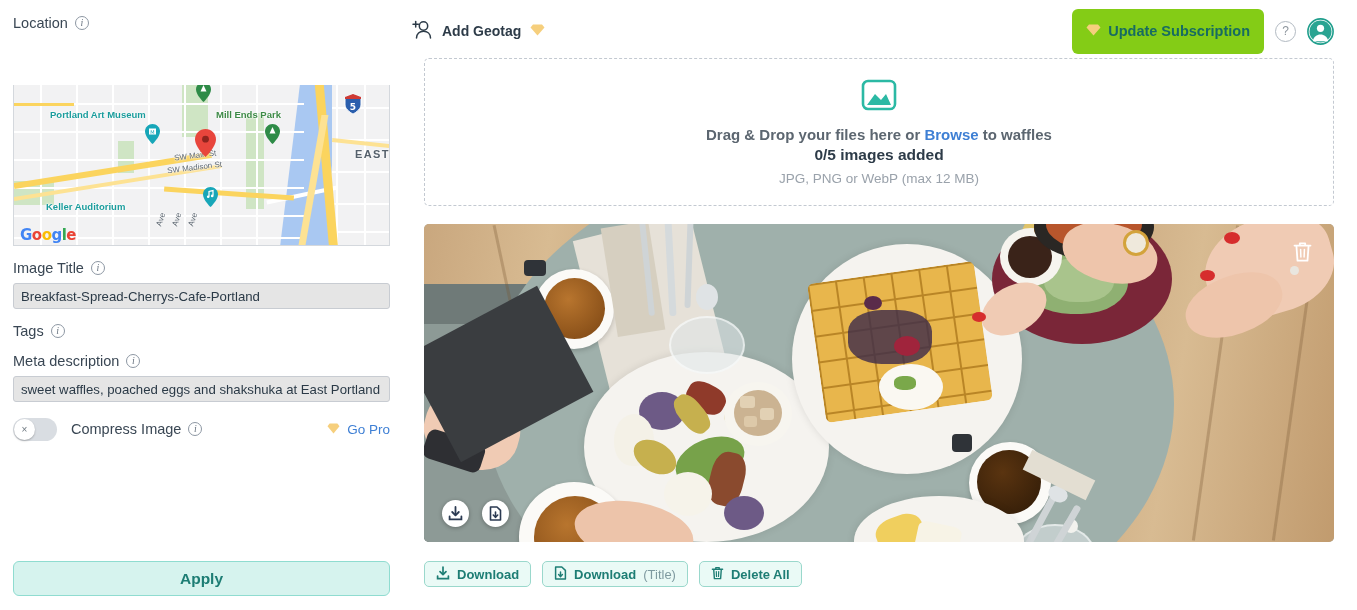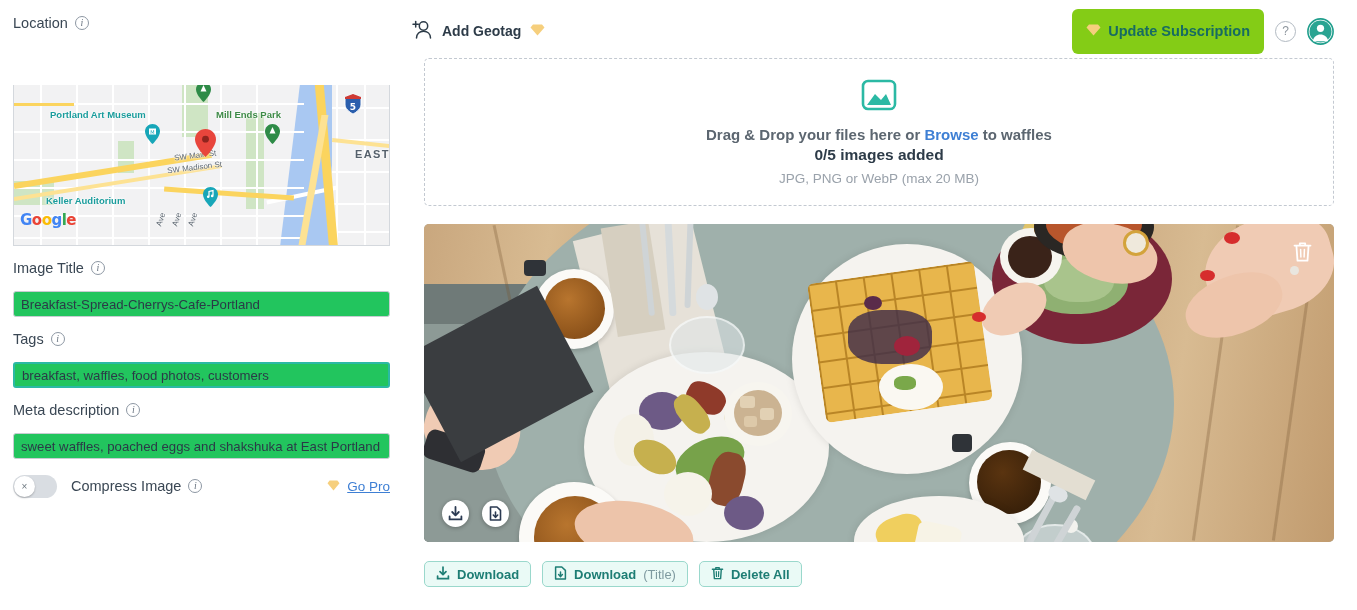--- a/index.html
+++ b/index.html
@@ -72,59 +72,58 @@
     white-space: nowrap;
   }
   .lbl-poi { color: #1a9c9c; }
   .lbl-park { color: #3d8a47; }
   .lbl-street { color: #5c6670; font-weight: normal; font-size: 8px; }
   .lbl-dist { color: #55606b; font-size: 11px; letter-spacing: 1.4px; }
 
   .pin { position: absolute; width: 15px; height: 20px; }
   .pin-main { width: 21px; height: 28px; }
 
-  .google-logo { position: absolute; left: 6px; bottom: 16px; font-size: 15px; font-weight: bold;
+  .google-logo { position: absolute; left: 6px; bottom: 1px; font-size: 15px; font-weight: bold;
      font-family: "DejaVu Sans", sans-serif; letter-spacing: -0.5px; }
   .g1{color:#4285F4}.g2{color:#EA4335}.g3{color:#FBBC05}.g4{color:#4285F4}.g5{color:#34A853}.g6{color:#EA4335}
   .map-attr {
     position: absolute; right: 0; bottom: 0; height: 14px;
     display: flex; align-items: center; gap: 0;
     font-size: 9px; color: #4a4a4a; background: rgba(255,255,255,0.80);
     padding: 0 3px;
   }
   .map-attr span { padding: 0 5px; }
   .attr-sep { width: 1px; height: 10px; background: #c9c9c9; }
 
   
   .fld-group { margin-top: 14px; }
   .txt-input {
     width: 377px; height: 26px; border: 1px solid #c8ccd2; border-radius: 3px;
-    font-size: 13.2px; color: #2b3a47; padding: 0 7px; outline: 0; background: #22c55e;
+    font-size: 13.2px; color: #2b3a47; padding: 0 7px; outline: 0; background: #e5e5e5;
     font-family: "Liberation Sans", sans-serif;
-    margin-top: 8px;
   }
   .txt-input.focused { border: 2px solid #2bb9a4; }
 
   .compress-row {
     margin-top: 15px; display: flex; align-items: center; width: 377px; height: 24px;
   }
   .toggle {
     width: 44px; height: 23px; border-radius: 13px; background: #d9dde2;
     position: relative; cursor: pointer; flex: 0 0 44px;
   }
   .toggle-knob {
     position: absolute; left: 1px; top: 1px; width: 21px; height: 21px; border-radius: 50%;
     background: #fff; box-shadow: 0 1px 2px rgba(0,0,0,.25);
     display: flex; align-items: center; justify-content: center;
     font-size: 10px; color: #6e7880;
   }
   .compress-label { font-size: 14.5px; color: #3a4754; margin-left: 14px; display: flex; align-items: center; gap: 7px; }
   .gopro {
     margin-left: auto; display: flex; align-items: center; gap: 7px;
-    font-size: 13.5px; color: #3e7fd4; cursor: pointer; text-decoration: underline;
+    font-size: 13.5px; color: #3e7fd4; cursor: pointer;
   }
 
   .apply-btn {
     position: absolute; left: 13px; bottom: 14px;
     width: 377px; height: 35px; border-radius: 6px;
     background: #d6f3ee; border: 1px solid #8fdcd0;
     color: #1d7d74; font-size: 15.5px; font-weight: bold;
     display: flex; align-items: center; justify-content: center; cursor: pointer;
     font-family: "Liberation Sans", sans-serif;
   }
@@ -263,21 +262,21 @@
       <div style="position:absolute;left:330px;top:8px;">
         <svg width="18" height="22" viewBox="0 0 18 22">
           <path d="M9 1 L17 4 L17 12 C17 17 9 21 9 21 C9 21 1 17 1 12 L1 4 Z" fill="#2b5fad" stroke="#fff" stroke-width="1"></path>
           <path d="M9 1 L17 4 L17 6 L1 6 L1 4 Z" fill="#cf3a34"></path>
           <text x="9" y="17" font-size="9" font-weight="bold" fill="#fff" text-anchor="middle" font-family="DejaVu Sans, sans-serif">5</text>
         </svg>
       </div>
 
       <div class="map-label lbl-poi" style="left:20px;top:24px;margin-left:16px;">Portland Art Museum</div>
       <div class="map-label lbl-park" style="left:202px;top:24px;">Mill Ends Park</div>
-      <div class="map-label lbl-poi" style="left:32px;top:110px;">Keller Auditorium</div>
+      <div class="map-label lbl-poi" style="left:32px;top:116px;">Keller Auditorium</div>
       <div class="map-label lbl-street" style="left:160px;top:66px;transform:rotate(-7deg);">SW Main St</div>
       <div class="map-label lbl-street" style="left:153px;top:78px;transform:rotate(-7deg);">SW Madison St</div>
       <div class="map-label lbl-dist" style="left:341px;top:63px;">EAST</div>
       <div class="map-label lbl-street" style="left:140px;top:130px;transform:rotate(-72deg);">Ave</div>
       <div class="map-label lbl-street" style="left:156px;top:130px;transform:rotate(-72deg);">Ave</div>
       <div class="map-label lbl-street" style="left:172px;top:130px;transform:rotate(-72deg);">Ave</div>
 
       <div class="pin pin-main" style="left:181px;top:44px;">
         <svg width="21" height="28" viewBox="0 0 21 28">
           <path d="M10.5 0 C4.7 0 0 4.6 0 10.3 C0 18 10.5 28 10.5 28 C10.5 28 21 18 21 10.3 C21 4.6 16.3 0 10.5 0 Z" fill="#e8453c"></path>
@@ -322,21 +321,20 @@
         <span class="info-i">i</span>
       </div>
       <input class="txt-input" type="text" value="Breakfast-Spread-Cherrys-Cafe-Portland" style="">
     </div>
 
     <div class="fld-group">
       <div class="field-label">
         <span>Tags</span>
         <span class="info-i">i</span>
       </div>
-      <input class="txt-input focused" type="text" value="breakfast, waffles, food photos, customers" style="">
     </div>
 
     <div class="fld-group">
       <div class="field-label">
         <span>Meta description</span>
         <span class="info-i">i</span>
       </div>
       <input class="txt-input" type="text" value="sweet waffles, poached eggs and shakshuka at East Portland bre" style="">
     </div>
 
@@ -353,20 +351,23 @@
       <div class="gopro">
         <span>
           <svg width="13" height="11" viewBox="0 0 13 11">
               <path d="M0.5 3.2 L2.6 0.6 L10.4 0.6 L12.5 3.2 L6.5 10.4 Z" fill="#f6cf7d"></path>
             </svg>
         </span>
         <span>Go Pro</span>
       </div>
     </div>
 
+    <div class="apply-btn">
+      <span>Apply</span>
+    </div>
   </div>
 
   <div class="right-panel">
 
     <div class="topbar">
       <div class="add-member">
         <span>
           <svg width="21" height="19" viewBox="0 0 21 19">
             <circle cx="11.5" cy="6" r="4.2" fill="none" stroke="#2d3b48" stroke-width="1.5"></circle>
             <path d="M4.5 18 C4.5 13.6 7.6 11.2 11.5 11.2 C15.4 11.2 18.5 13.6 18.5 18" fill="none" stroke="#2d3b48" stroke-width="1.5" stroke-linecap="round"></path>
@@ -409,21 +410,21 @@
       <span class="dz-icon">
         <svg width="36" height="32" viewBox="0 0 36 32">
           <rect x="2" y="2" width="32" height="28" rx="5" fill="none" stroke="#2bb9a4" stroke-width="2.6"></rect>
           <path d="M6 26 L14 15 L20 21 L25 15 L30 26 Z" fill="#2bb9a4"></path>
         </svg>
       </span>
       <div class="dz-line1">
         <span>Drag &amp; Drop your files here or </span><span class="browse">Browse</span><span> to waffles</span>
       </div>
       <div class="dz-count">0/5 images added</div>
-      <div class="dz-sub">JPG, PNG or WebP (max 20 MB)</div>
+      <div class="dz-sub">JPG, PNG or WebP (max 12 MB)</div>
     </div>
 
     <div class="photo-wrap">
       <div class="photo">
 
         <div class="ph wood" style="left:0;top:0;width:300px;height:110px;"></div>
         <div class="ph wood" style="left:660px;top:0;width:250px;height:318px;"></div>
         <div class="ph" style="left:0;top:60px;width:260px;height:258px;background:#6f7a78;"></div>
         <div class="ph" style="left:0;top:100px;width:210px;height:218px;background:#8d9a96;"></div>
 

